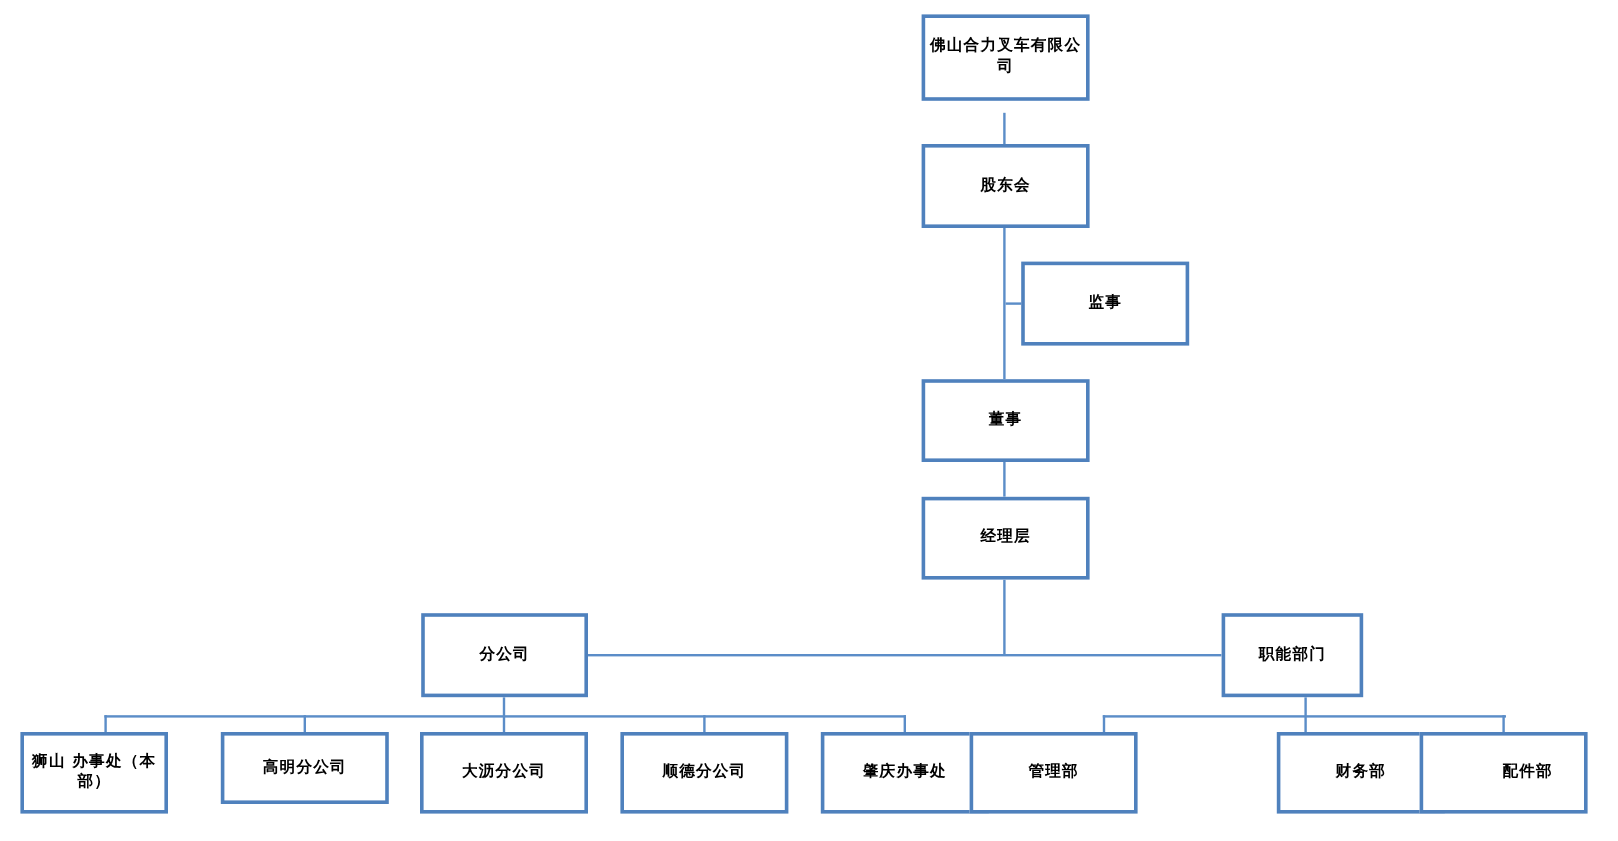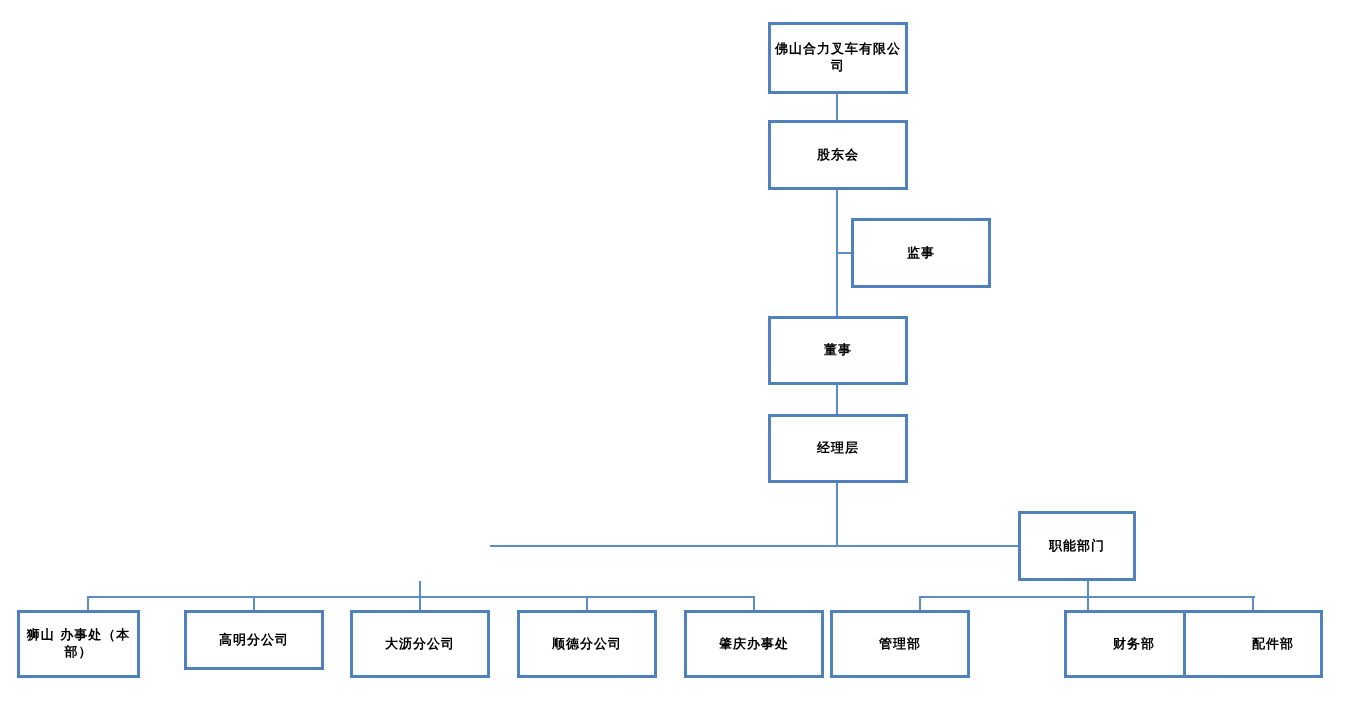--- a/index.html
+++ b/index.html
@@ -59,40 +59,43 @@
   <div class="connector v" style="left:87px;  top:596px; height:14px;"></div>
   <div class="connector v" style="left:253px; top:596px; height:14px;"></div>
   <div class="connector v" style="left:586px; top:596px; height:14px;"></div>
   <div class="connector v" style="left:753px; top:596px; height:14px;"></div>
 
   <div class="connector v" style="left:1087px; top:581px; height:29px;"></div>
   <div class="connector h" style="left:919px;  top:596px; width:336px;"></div>
   <div class="connector v" style="left:919px;  top:596px; height:14px;"></div>
   <div class="connector v" style="left:1252px; top:596px; height:14px;"></div>
 
-  <div class="node" style="left:768px; top:22px; width:140px; height:72px;">
+  <div class="node" style="left:768px; top:12px; width:140px; height:72px;">
     <span class="node-label">佛山合力叉车有限公司</span>
   </div>
 
   <div class="node" style="left:768px; top:120px; width:140px; height:70px;">
     <span class="node-label">股东会</span>
   </div>
 
   <div class="node" style="left:851px; top:218px; width:140px; height:70px;">
     <span class="node-label">监事</span>
   </div>
 
   <div class="node" style="left:768px; top:316px; width:140px; height:69px;">
     <span class="node-label">董事</span>
   </div>
 
   <div class="node" style="left:768px; top:414px; width:140px; height:69px;justify-content:center;">
     <span class="node-label">经理层</span>
   </div>
 
+  <div class="node" style="left:351px; top:511px; width:139px; height:70px;">
+    <span class="node-label">分公司</span>
+  </div>
 
   <div class="node" style="left:1018px; top:511px; width:118px; height:70px;">
     <span class="node-label">职能部门</span>
   </div>
 
   <div class="node" style="left:17px; top:610px; width:123px; height:68px;">
     <span class="node-label">狮山 办事处（本部）</span>
   </div>
 
   <div class="node" style="left:184px; top:610px; width:140px; height:60px;">
@@ -104,21 +107,21 @@
   </div>
 
   <div class="node" style="left:517px; top:610px; width:140px; height:68px;">
     <span class="node-label">顺德分公司</span>
   </div>
 
   <div class="node" style="left:684px; top:610px; width:140px; height:68px;">
     <span class="node-label">肇庆办事处</span>
   </div>
 
-  <div class="node" style="left:830px; top:610px; width:140px; height:68px;">
+  <div class="node" style="left:808px; top:610px; width:140px; height:68px;">
     <span class="node-label">管理部</span>
   </div>
 
   <div class="node" style="left:1064px; top:610px; width:140px; height:68px;">
     <span class="node-label">财务部</span>
   </div>
 
   <div class="node" style="left:1183px; top:610px; width:140px; height:68px;padding-left:40px;">
     <span class="node-label">配件部</span>
   </div>

